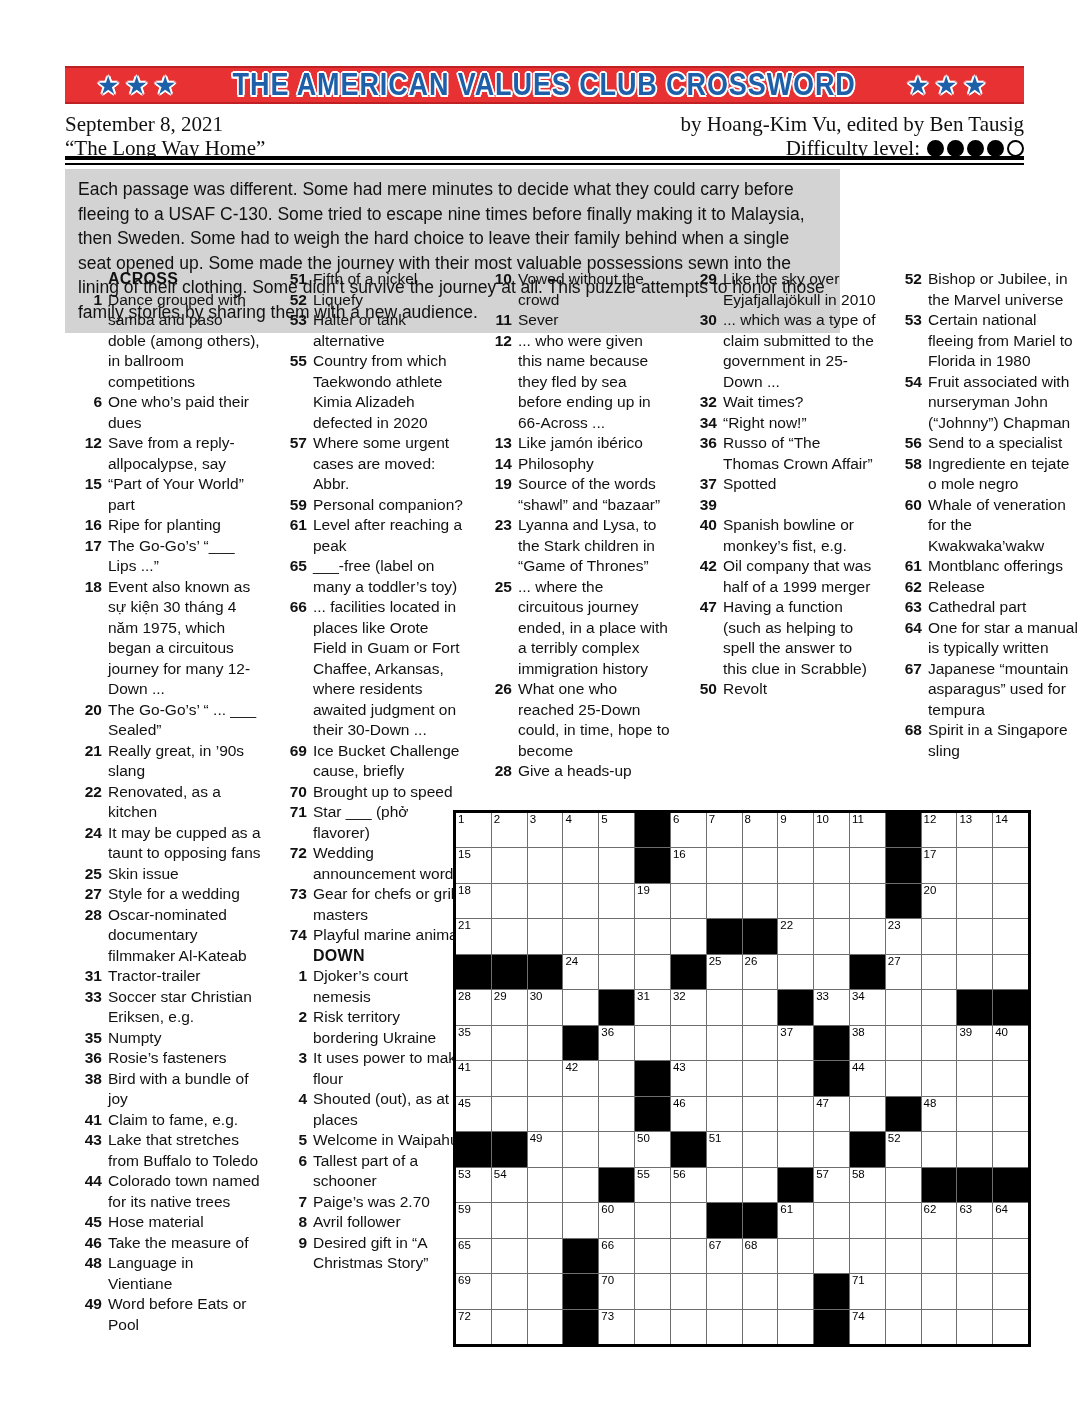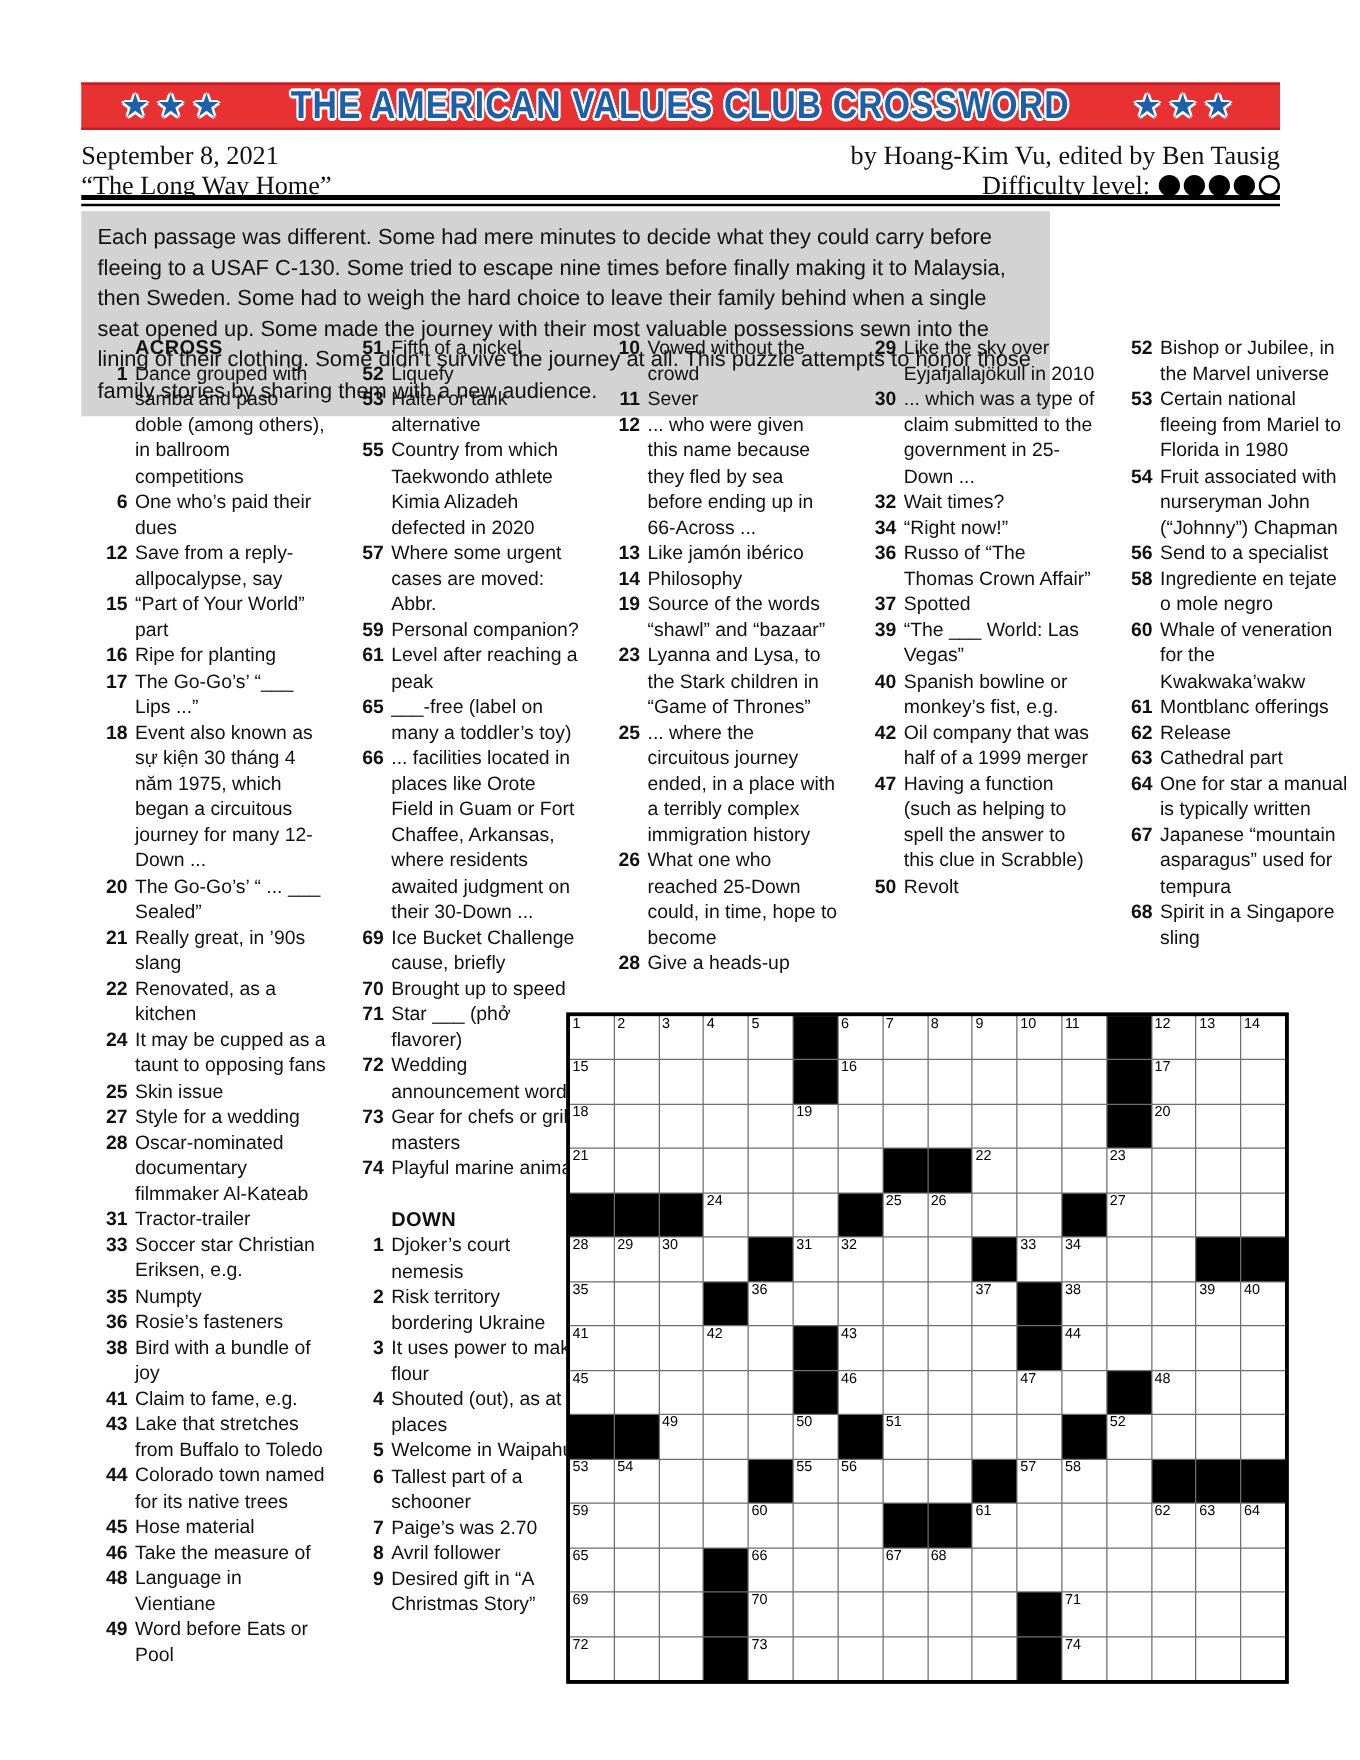--- a/index.html
+++ b/index.html
@@ -38,21 +38,21 @@
   .rule{position:absolute;left:65px;top:156px;width:959px;height:3px;
         border-top:4px solid #000;border-bottom:2px solid #000;}
   
   .intro{position:absolute;left:65px;top:169px;width:775px;box-sizing:border-box;
          background:var(--intro-bg,#d3d3d3);padding:8px 13px 9px 13px;
          font-size:17.5px;line-height:24.5px;}
   
   .clues{position:absolute;left:80px;top:269px;width:962px;display:flex;gap:24px;}
   .clue-col{width:181px;flex:0 0 181px;}
   .clue-header{font-weight:bold;font-size:16px;line-height:20.5px;padding-left:28px;letter-spacing:.3px;}
-  .clue-header.gap{margin-top:21px;}
+  .clue-header.gap{}
   .clue{display:flex;font-size:15.5px;line-height:20.5px;}
   .clue .num{flex:0 0 22px;text-align:right;font-weight:bold;padding-right:6px;}
   .clue .txt{flex:1;}
   
   .grid{
     position:absolute;left:453px;top:810px;width:578px;height:537px;
     box-sizing:border-box;border:3px solid #000;background:#6e6e6e;
     display:grid;grid-template-columns:repeat(16,1fr);grid-template-rows:repeat(15,1fr);
     grid-gap:1px;
   }
@@ -355,21 +355,20 @@
       <div class="clue">
         <span class="num">36</span>
         <span class="txt">Russo of “The Thomas Crown Affair”</span>
       </div>
       <div class="clue">
         <span class="num">37</span>
         <span class="txt">Spotted</span>
       </div>
       <div class="clue">
         <span class="num">39</span>
-        <span class="txt">“The ___ World: Las Vegas”</span>
       </div>
       <div class="clue">
         <span class="num">40</span>
         <span class="txt">Spanish bowline or monkey’s fist, e.g.</span>
       </div>
       <div class="clue">
         <span class="num">42</span>
         <span class="txt">Oil company that was half of a 1999 merger</span>
       </div>
       <div class="clue">

